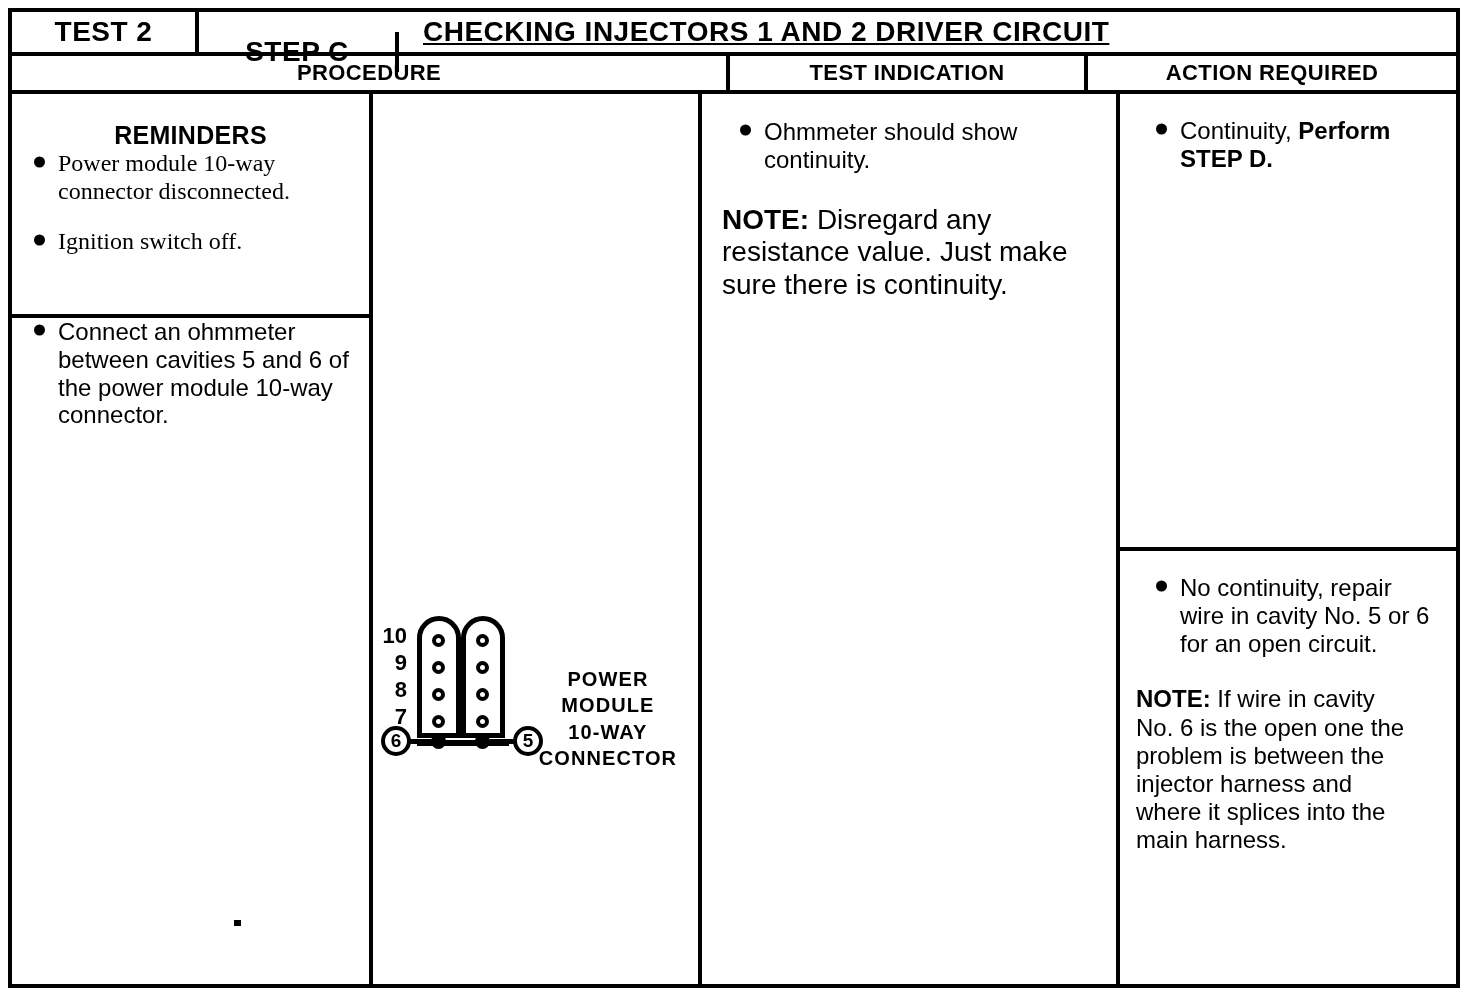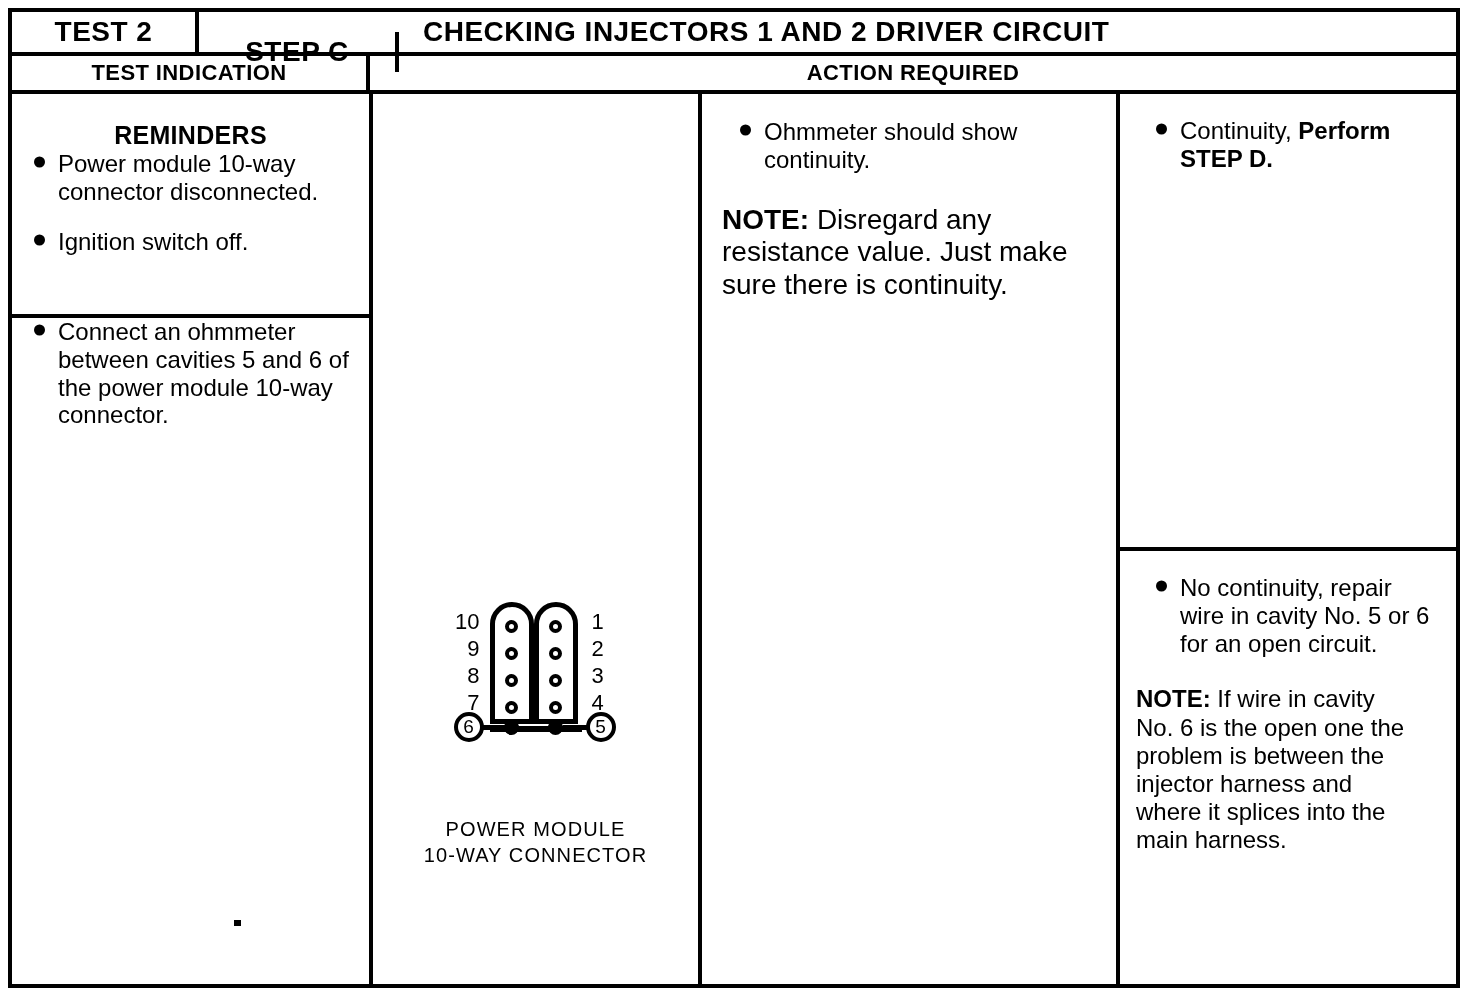--- a/index.html
+++ b/index.html
@@ -34,21 +34,21 @@
   .hdr1 .cell{
     height:100%;
     display:flex;align-items:center;justify-content:center;
     font-weight:bold;
     font-size:28px;
     letter-spacing:.5px;
     box-sizing:border-box;
   }
   .hdr1 .c-test{width:187px;border-right:4px solid #000;}
   .hdr1 .c-step{width:200px;border-right:4px solid #000;margin-top:39px;}
-  .hdr1 .c-title{flex:1;justify-content:flex-start;padding-left:24px;}
+  .hdr1 .c-title{flex:1;justify-content:flex-start;padding-left:24px;text-decoration:underline;}
 
   
   .hdr2{
     position:absolute;left:0;top:44px;right:0;height:38px;
     border-bottom:4px solid #000;
     box-sizing:border-box;
     display:flex;
   }
   .hdr2 .cell{
     display:flex;align-items:center;justify-content:center;
@@ -98,21 +98,21 @@
     line-height:1.16;
     margin-bottom:22px;
   }
   ul.blist li .bdot{
     position:absolute;left:22px;top:.52em;
     width:11px;height:11px;border-radius:50%;
     background:#000;
     transform:translateY(-50%);
   }
   .rem-list{margin-top:26px;}
-  .rem-list li{margin-bottom:26px;}
+  .rem-list li{margin-bottom:26px;font-family:Liberation Serif, serif;}
   .step-list{margin-top:26px;}
 
   .note-p{
     font-size:24px;line-height:1.17;
     margin:0;padding:0 14px 0 18px;
   }
   .note-p b{font-weight:bold;}
 
   
   .ind-inner{padding:24px 18px 0 16px;}
@@ -129,21 +129,21 @@
   }
   .act-inner{padding:23px 24px 0 14px;}
   .act-inner ul.blist li{font-size:24px;margin-bottom:0;}
   .act-note{margin-top:28px;font-size:24px;line-height:1.17;padding-left:2px;}
 
   
   .diagram{
     position:absolute;
     left:0;right:0;
     top:500px;
-    display:flex;flex-direction:column;align-items:center;
+    display:flex;align-items:center;font-weight:bold;
   }
   .conn-wrap{
     position:relative;
     width:180px;height:150px;
   }
   
   .numcol{
     position:absolute;top:0;
     font-size:22px;line-height:27px;
     font-family:"Liberation Sans","DejaVu Sans",sans-serif;
@@ -225,20 +225,21 @@
 
   <div class="table">
 
     <div class="hdr1">
       <div class="cell c-test">TEST 2</div>
       <div class="cell c-step">STEP C</div>
       <div class="cell c-title">CHECKING INJECTORS 1 AND 2 DRIVER CIRCUIT</div>
     </div>
 
     <div class="hdr2">
+      <div class="cell c-proc">PROCEDURE</div>
       <div class="cell c-ind">TEST INDICATION</div>
       <div class="cell c-act">ACTION REQUIRED</div>
     </div>
 
     <div class="body">
 
       <div class="col-proc">
 
         <div class="proc-left">
 

